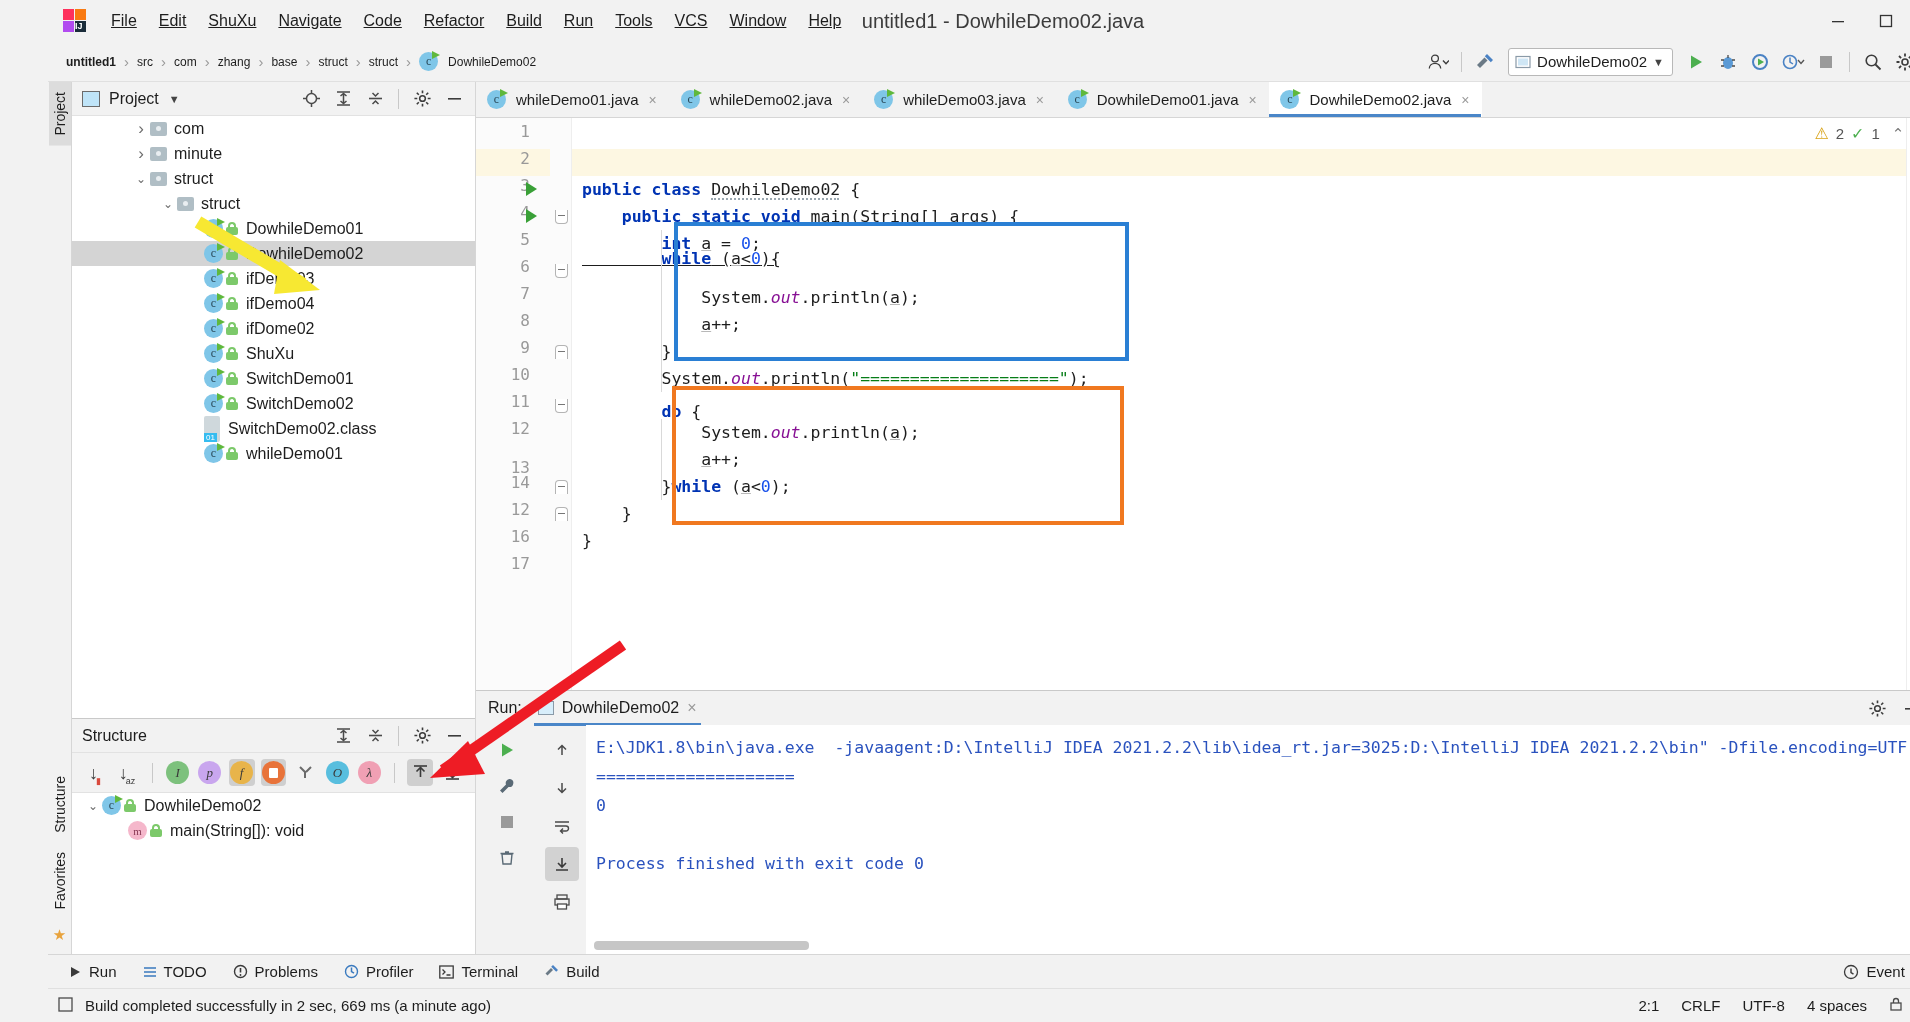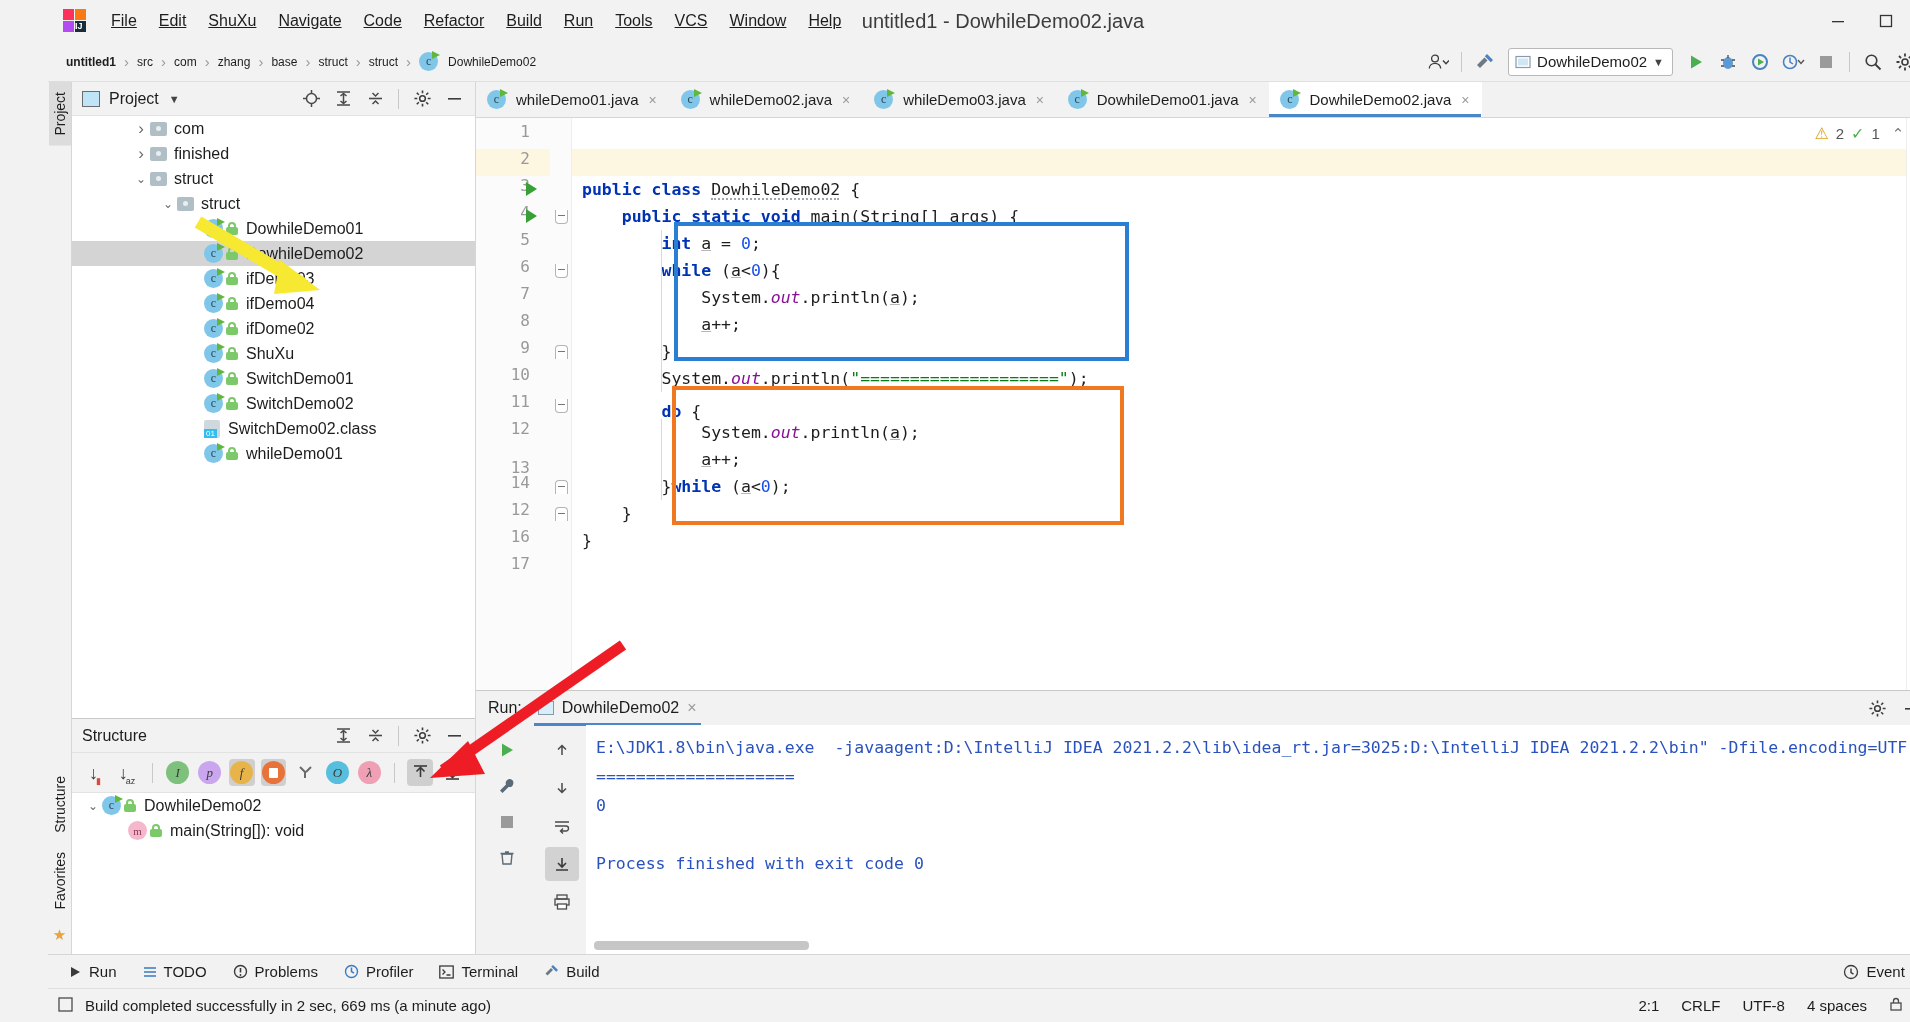--- a/index.html
+++ b/index.html
@@ -75,21 +75,21 @@
      background:#e9eef1;left:6px;top:4px;}
   .cls-ic { width:19px; height:19px; border-radius:50%; background:#7fc6e8; position:relative;
      margin-right:3px; flex:none; display:flex; align-items:center; justify-content:center;
      font-size:12px; color:#2a4a5a; font-family:"Liberation Serif",serif; }
   .cls-ic:after { content:""; position:absolute; right:-2px; top:-1px; width:0;height:0;
      border-left:8px solid #5fb83d; border-top:4px solid transparent; border-bottom:4px solid transparent; }
   .lock-ic { width:12px;height:13px;margin-right:8px;flex:none;position:relative; }
   .lock-ic i { position:absolute; bottom:0; width:12px;height:8px;background:#7cc96a;border-radius:2px; }
   .lock-ic b { position:absolute; top:0; left:2px; width:8px;height:6px;
      border:2px solid #7cc96a; border-bottom:none; border-radius:4px 4px 0 0; }
-  .file-ic { width:16px;height:18px; margin-right:8px; flex:none; position:relative;
+  .file-ic { width:16px;height:26px; margin-right:8px; flex:none; position:relative;
      background:#cfd8dc; border-radius:2px; }
   .file-ic span { position:absolute; bottom:0; left:0; background:#35bcf0; color:#fff;
      font-size:8px; line-height:9px; padding:0 2px; font-family:"Liberation Sans",sans-serif;}
 
   .tree-scroll { position:absolute; right:1px; top:52px; width:9px; height:120px;
      background:#c6c6c6; border-radius:4px; }
 
   
   .structpanel { height:236px; flex:none; display:flex; flex-direction:column;
      border-top:1px solid #c9c9c9; background:#fff; }
@@ -375,21 +375,21 @@
           <div class="trow">
             <span style="display: inline-block; flex: 0 0 auto; width: 54px;"></span>
             <span class="chev" style="font-size: 17px;">›</span>
             <span class="folder-ic"></span>
             <span>com</span>
           </div>
           <div class="trow">
             <span style="display: inline-block; flex: 0 0 auto; width: 54px;"></span>
             <span class="chev" style="font-size: 17px;">›</span>
             <span class="folder-ic"></span>
-            <span>finished</span>
+            <span>minute</span>
           </div>
           <div class="trow">
             <span style="display: inline-block; flex: 0 0 auto; width: 54px;"></span>
             <span class="chev">⌄</span>
             <span class="folder-ic"></span>
             <span>struct</span>
           </div>
           <div class="trow">
             <span style="display: inline-block; flex: 0 0 auto; width: 81px;"></span>
             <span class="chev">⌄</span>
@@ -677,21 +677,21 @@
             <div class="foldmark closeb" style="top: 389px;">
               <i></i>
             </div>
           </div>
         <div class="code" id="code">
             <div class="warnline" style="top: 31px;"></div>
             <div class="cline" style="top: 31px; padding-left: 10px;"></div>
             <div class="cline" style="top: 58px; padding-left: 10px;"><span class="kw">public</span> <span class="kw">class</span> DowhileDemo02 {</div>
             <div class="cline" style="top: 85px; padding-left: 10px;">    <span class="kw">public</span> <span class="kw">static</span> <span class="kw">void</span> main(String[] args) {</div>
             <div class="cline" style="top: 112px; padding-left: 10px;">        <span class="kw">int</span> <span class="ul">a</span> = <span class="num">0</span>;</div>
-            <div class="cline" style="top: 139px; padding-left: 10px;">        <span class="kw">while</span> (<span class="ul">a</span>&lt;<span class="num">0</span>){</div>
+            <div class="cline" style="top: 127px; padding-left: 10px; text-decoration: underline;">        <span class="kw">while</span> (<span class="ul">a</span>&lt;<span class="num">0</span>){</div>
             <div class="cline" style="top: 166px; padding-left: 10px;">            System.<span class="fld">out</span>.println(<span class="ul">a</span>);</div>
             <div class="cline" style="top: 193px; padding-left: 10px;">            <span class="ul">a</span>++;</div>
             <div class="cline" style="top: 220px; padding-left: 10px;">        }</div>
             <div class="cline" style="top: 247px; padding-left: 10px;">        System.<span class="fld">out</span>.println(<span class="str">"===================="</span>);</div>
             <div class="cline" style="top: 280px; padding-left: 10px;">        <span class="kw">do</span> {</div>
             <div class="cline" style="top: 301px; padding-left: 10px;">            System.<span class="fld">out</span>.println(<span class="ul">a</span>);</div>
             <div class="cline" style="top: 328px; padding-left: 10px;">            <span class="ul">a</span>++;</div>
             <div class="cline" style="top: 355px; padding-left: 10px;">        }<span class="kw">while</span> (<span class="ul">a</span>&lt;<span class="num">0</span>);</div>
             <div class="cline" style="top: 382px; padding-left: 10px;">    }</div>
             <div class="cline" style="top: 409px; padding-left: 10px;">}</div>

